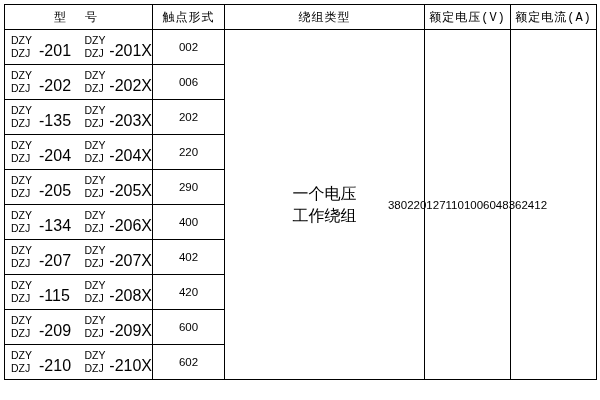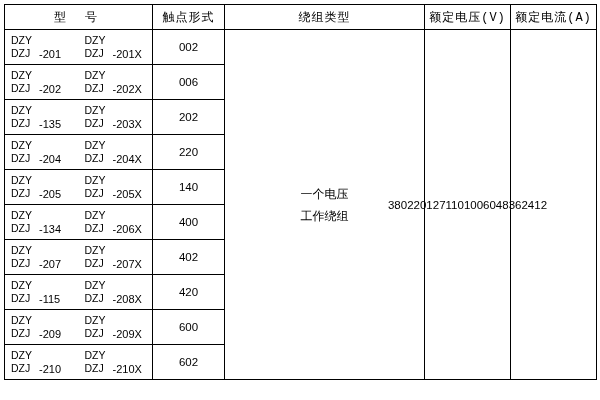--- a/index.html
+++ b/index.html
@@ -72,32 +72,32 @@
   }
   .model-stack {
     display: flex;
     flex-direction: column;
     line-height: 13px;
     font-size: 10.5px;
     text-align: left;
     width: 26px;
   }
   .model-suffix {
-    font-size: 11px;
+    font-size: 16px;
     padding-left: 2px;
     white-space: nowrap;
   }
 
   td.contact-cell {
     font-size: 11.5px;
     height: 34px;
   }
 
   td.winding-cell {
-    font-size: 12px;
+    font-size: 16px;
     line-height: 22px;
   }
   .winding-inner {
     display: flex;
     flex-direction: column;
     align-items: center;
     justify-content: center;
   }
 
   td.voltage-cell {
@@ -259,21 +259,21 @@
             </div>
             <div class="model-pair">
               <span class="model-stack">
                 <span>DZY</span>
                 <span>DZJ</span>
               </span>
               <span class="model-suffix">-205X</span>
             </div>
           </div>
         </td>
-        <td class="contact-cell">140</td>
+        <td class="contact-cell">290</td>
       </tr>
 
       <tr>
         <td class="model-cell">
           <div class="model-grid">
             <div class="model-pair">
               <span class="model-stack">
                 <span>DZY</span>
                 <span>DZJ</span>
               </span>

